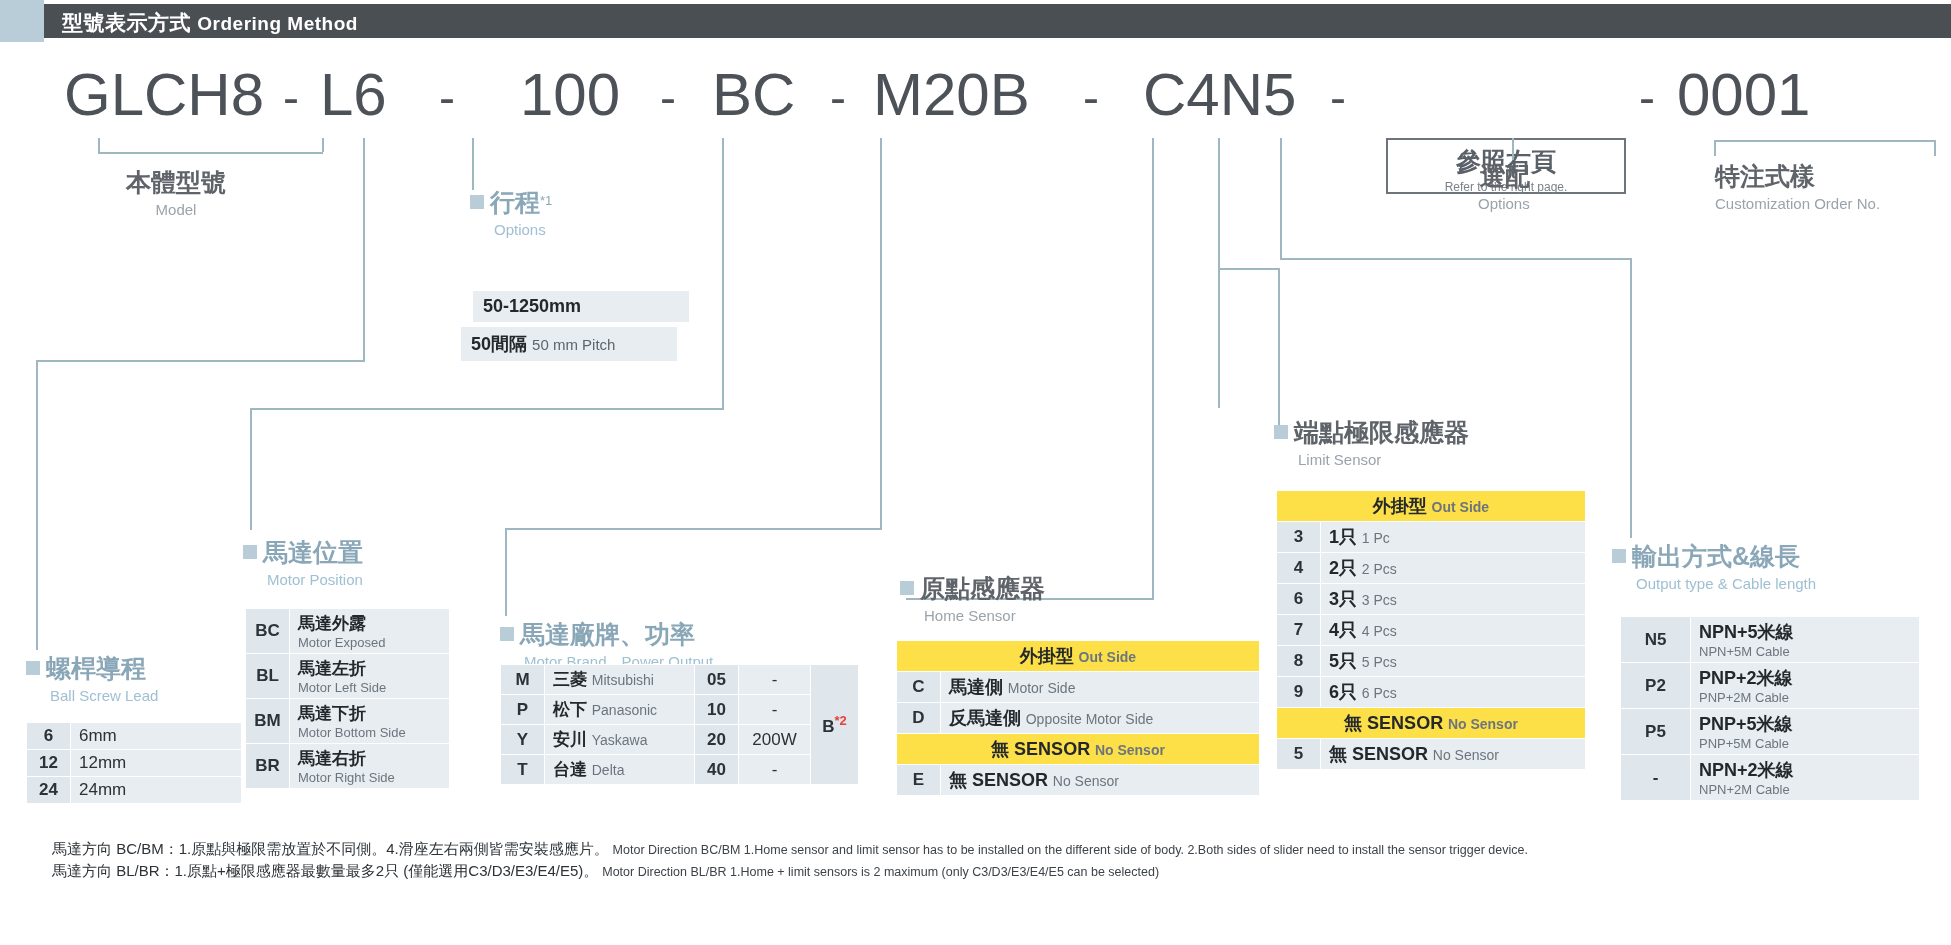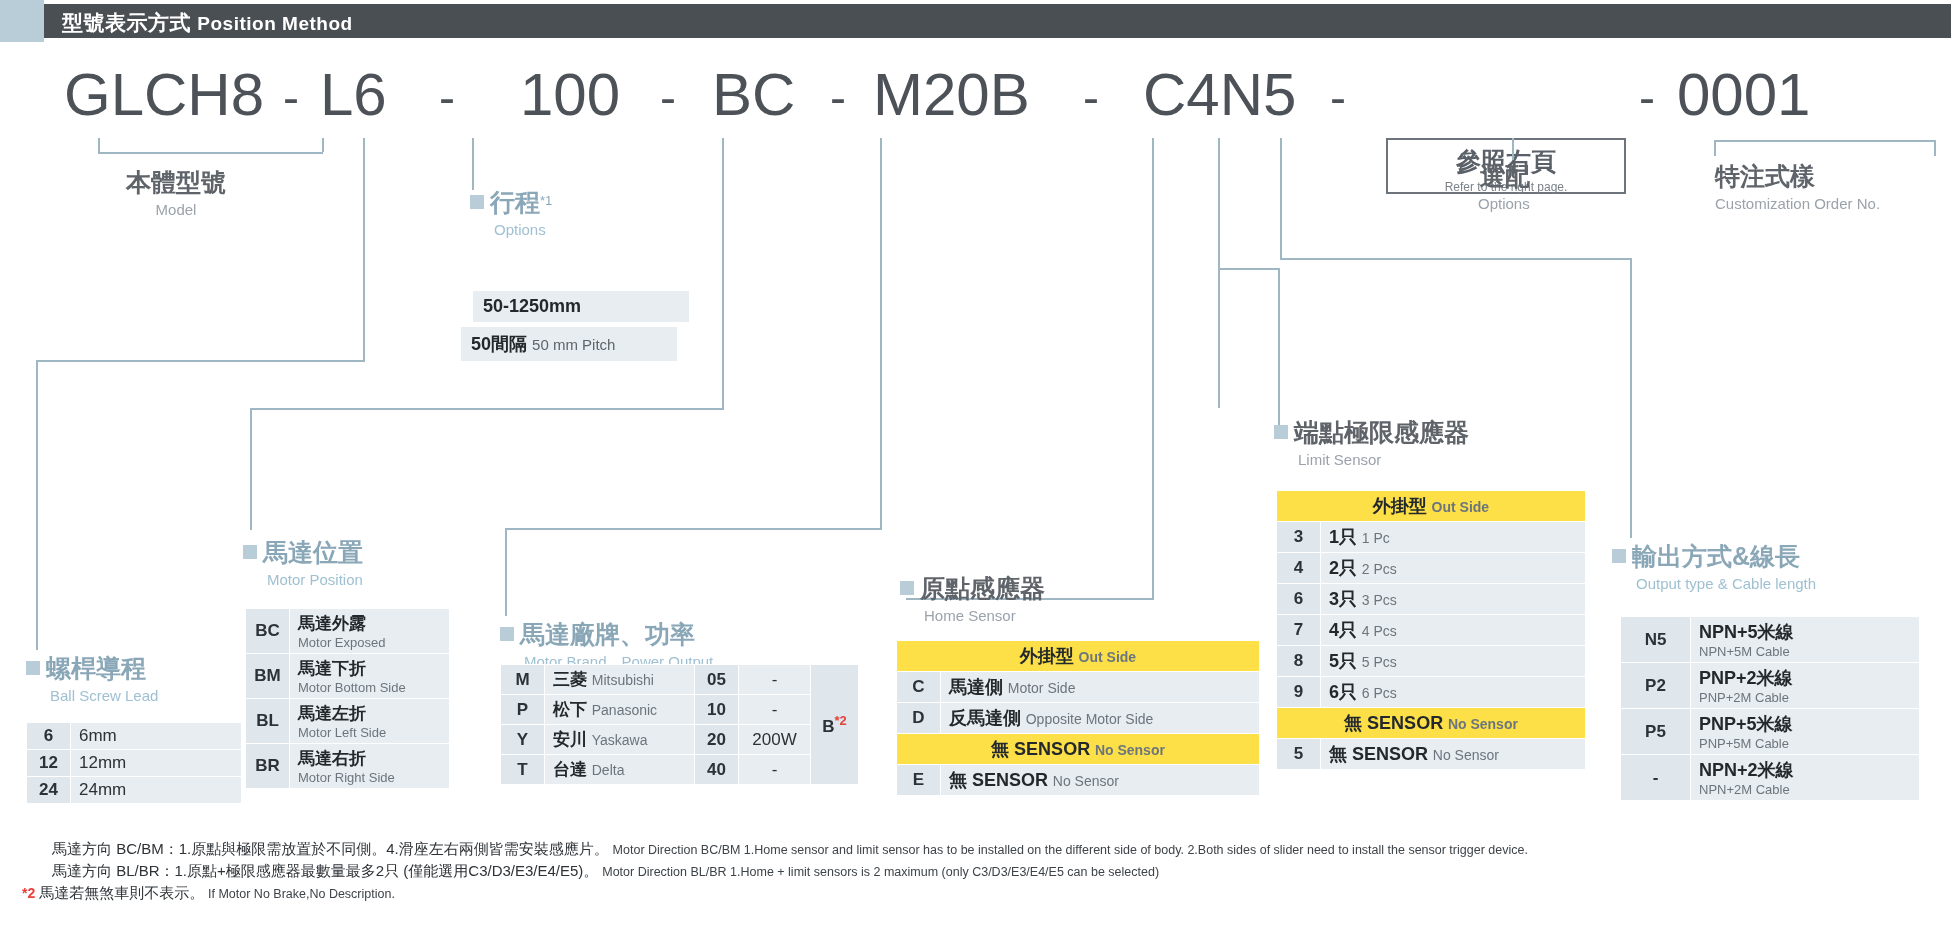--- a/index.html
+++ b/index.html
@@ -111,21 +111,21 @@
   .note.indent { margin-left:30px; }
 </style>
 </head>
 <body>
 
 <div class="header">
   <div class="header-bar"></div>
   <div class="header-tab"></div>
   <div class="header-title">
     <span>型號表示方式</span>
-    <span class="en">Position Method</span>
+    <span class="en">Ordering Method</span>
   </div>
 </div>
 
 <div class="model-row">
   <div class="mtok" style="left:64px;  top:0px;">GLCH8</div>
   <div class="mdash" style="left:283px; top:10px;">-</div>
   <div class="mtok" style="left:320px; top:0px;">L6</div>
   <div class="mdash" style="left:439px; top:10px;">-</div>
   <div class="mtok" style="left:520px; top:0px;">100</div>
   <div class="mdash" style="left:660px; top:10px;">-</div>
@@ -259,31 +259,31 @@
 <table class="tbl" style="left:245px; top:608px; width:205px;">
   <tbody>
       <tr>
     <td class="key">BC</td>
     <td class="val">
       <span class="cn2">馬達外露</span>
       <span class="en2">Motor Exposed</span>
     </td>
   </tr>
   <tr>
+    <td class="key">BL</td>
+    <td class="val">
+      <span class="cn2">馬達左折</span>
+      <span class="en2">Motor Left Side</span>
+    </td>
+  </tr>
+  <tr>
     <td class="key">BM</td>
     <td class="val">
       <span class="cn2">馬達下折</span>
       <span class="en2">Motor Bottom Side</span>
-    </td>
-  </tr>
-  <tr>
-    <td class="key">BL</td>
-    <td class="val">
-      <span class="cn2">馬達左折</span>
-      <span class="en2">Motor Left Side</span>
     </td>
   </tr>
   <tr>
     <td class="key">BR</td>
     <td class="val">
       <span class="cn2">馬達右折</span>
       <span class="en2">Motor Right Side</span>
     </td>
   </tr>
 </tbody>
@@ -472,18 +472,13 @@
 
 <div class="notes">
   <div class="note indent">
     <span class="cn">馬達方向 BC/BM：1.原點與極限需放置於不同側。4.滑座左右兩側皆需安裝感應片。</span>
     <span class="en">Motor Direction BC/BM 1.Home sensor and limit sensor has to be installed on the different side of body.  2.Both sides of slider need to install the sensor trigger device.</span>
   </div>
   <div class="note indent">
     <span class="cn">馬達方向 BL/BR：1.原點+極限感應器最數量最多2只 (僅能選用C3/D3/E3/E4/E5)。</span>
     <span class="en">Motor Direction BL/BR 1.Home + limit sensors is 2 maximum (only C3/D3/E3/E4/E5 can be selected)</span>
   </div>
-  <div class="note">
-    <span class="star">*2</span>
-    <span class="cn">馬達若無煞車則不表示。</span>
-    <span class="en">If Motor No Brake,No Description.</span>
-  </div>
 </div>
 
 </body></html>

